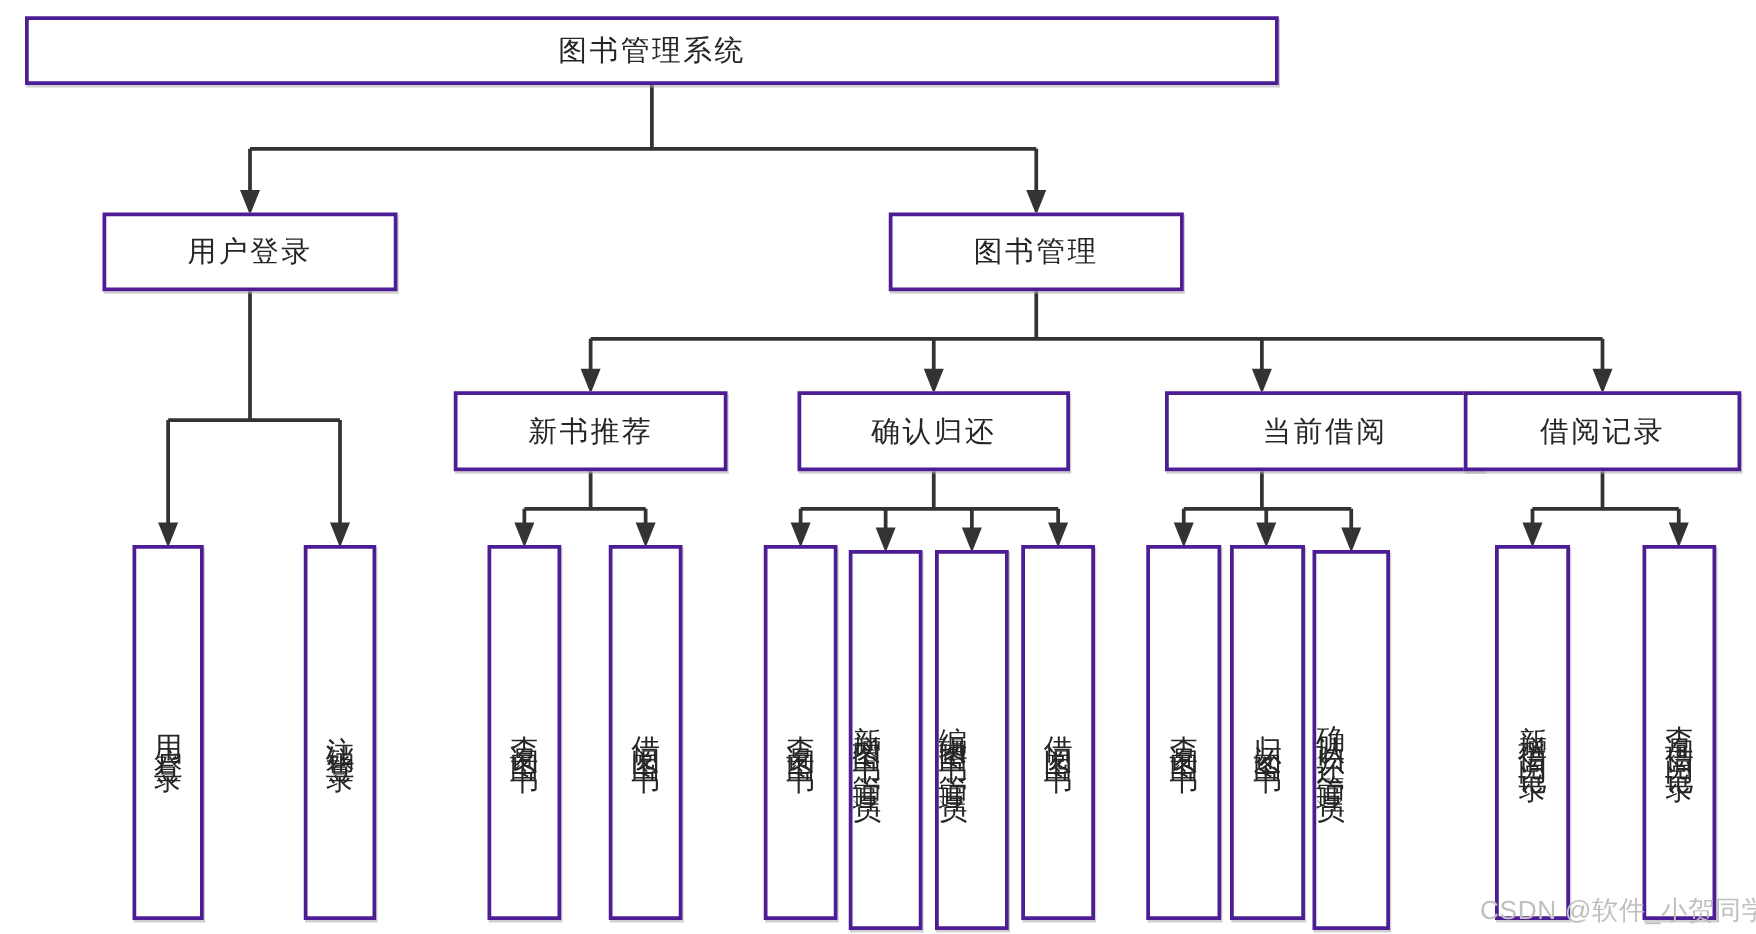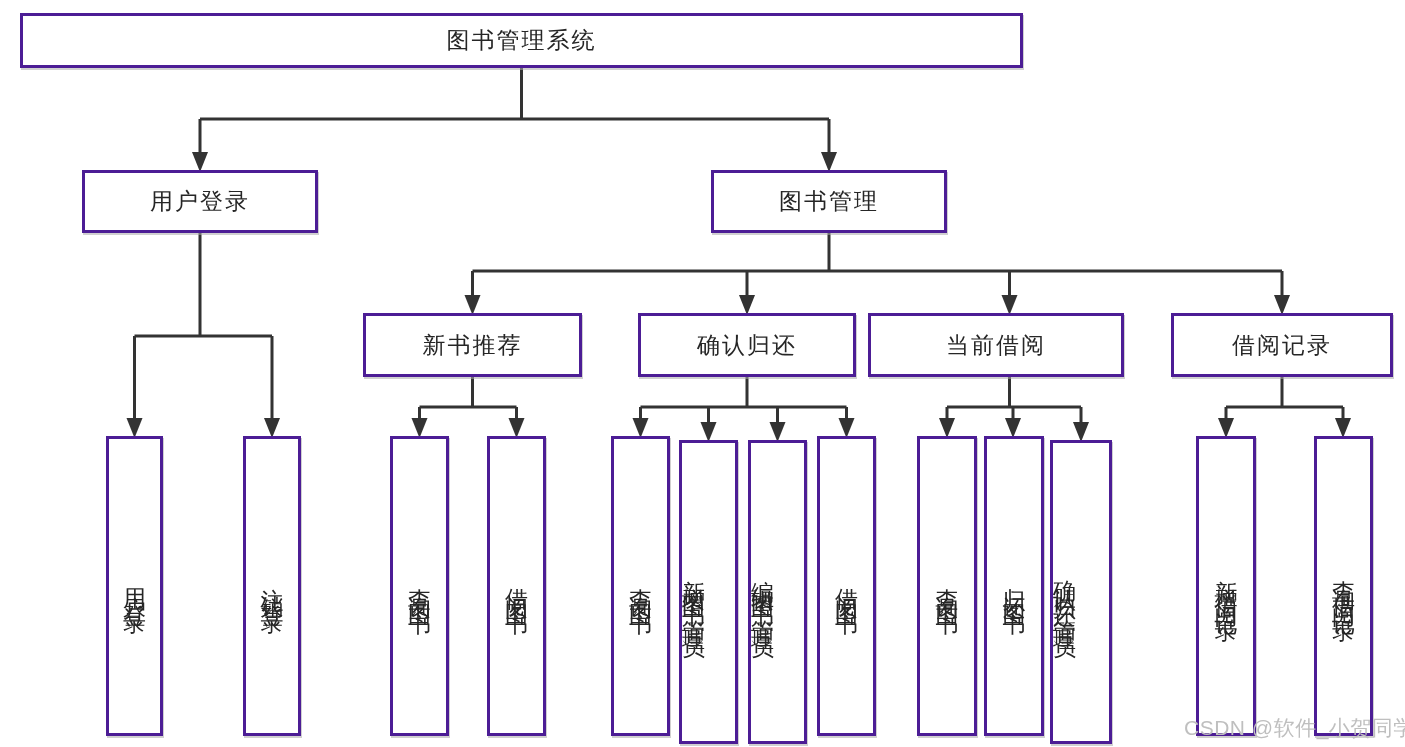--- a/index.html
+++ b/index.html
@@ -110,21 +110,21 @@
   <div class="box" style="left:711px; top:170px; width:236px; height:63px;justify-content:center;">
     <span class="hlabel">图书管理</span>
   </div>
 
   <div class="box" style="left:363px; top:313px; width:219px; height:64px;">
     <span class="hlabel">新书推荐</span>
   </div>
   <div class="box" style="left:638px; top:313px; width:218px; height:64px;">
     <span class="hlabel">确认归还</span>
   </div>
-  <div class="box" style="left:868px; top:313px; width:256px; height:64px;">
+  <div class="box" style="left:932px; top:313px; width:256px; height:64px;">
     <span class="hlabel">当前借阅</span>
   </div>
   <div class="box" style="left:1171px; top:313px; width:222px; height:64px;">
     <span class="hlabel">借阅记录</span>
   </div>
 
   <div class="box leaf" style="left:106px; top:436px; width:57px; height:300px;">
     <span class="vlabel">用户登录</span>
   </div>
   <div class="box leaf" style="left:243px; top:436px; width:58px; height:300px;">

